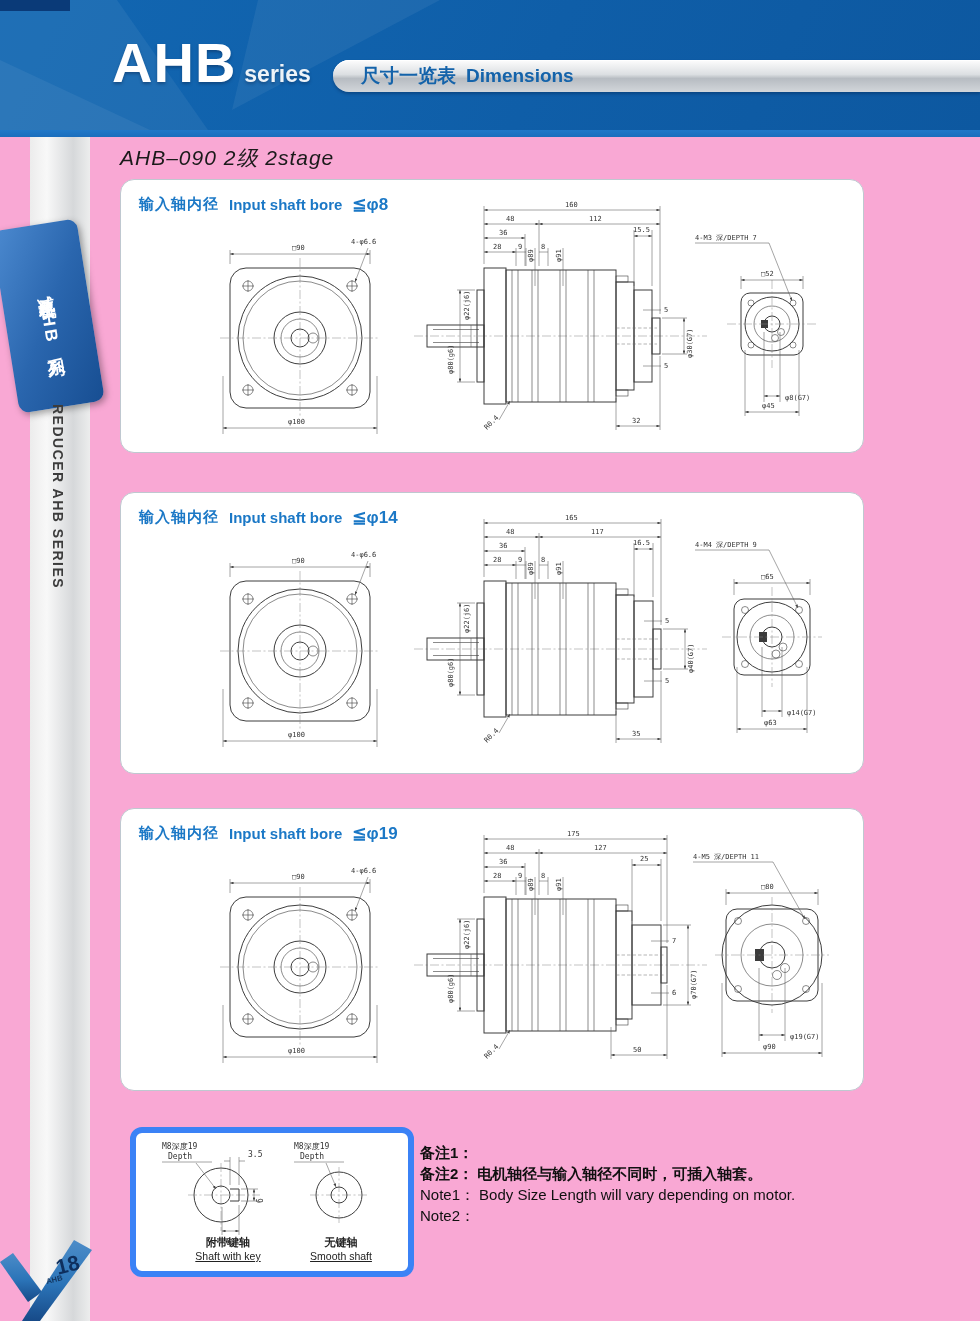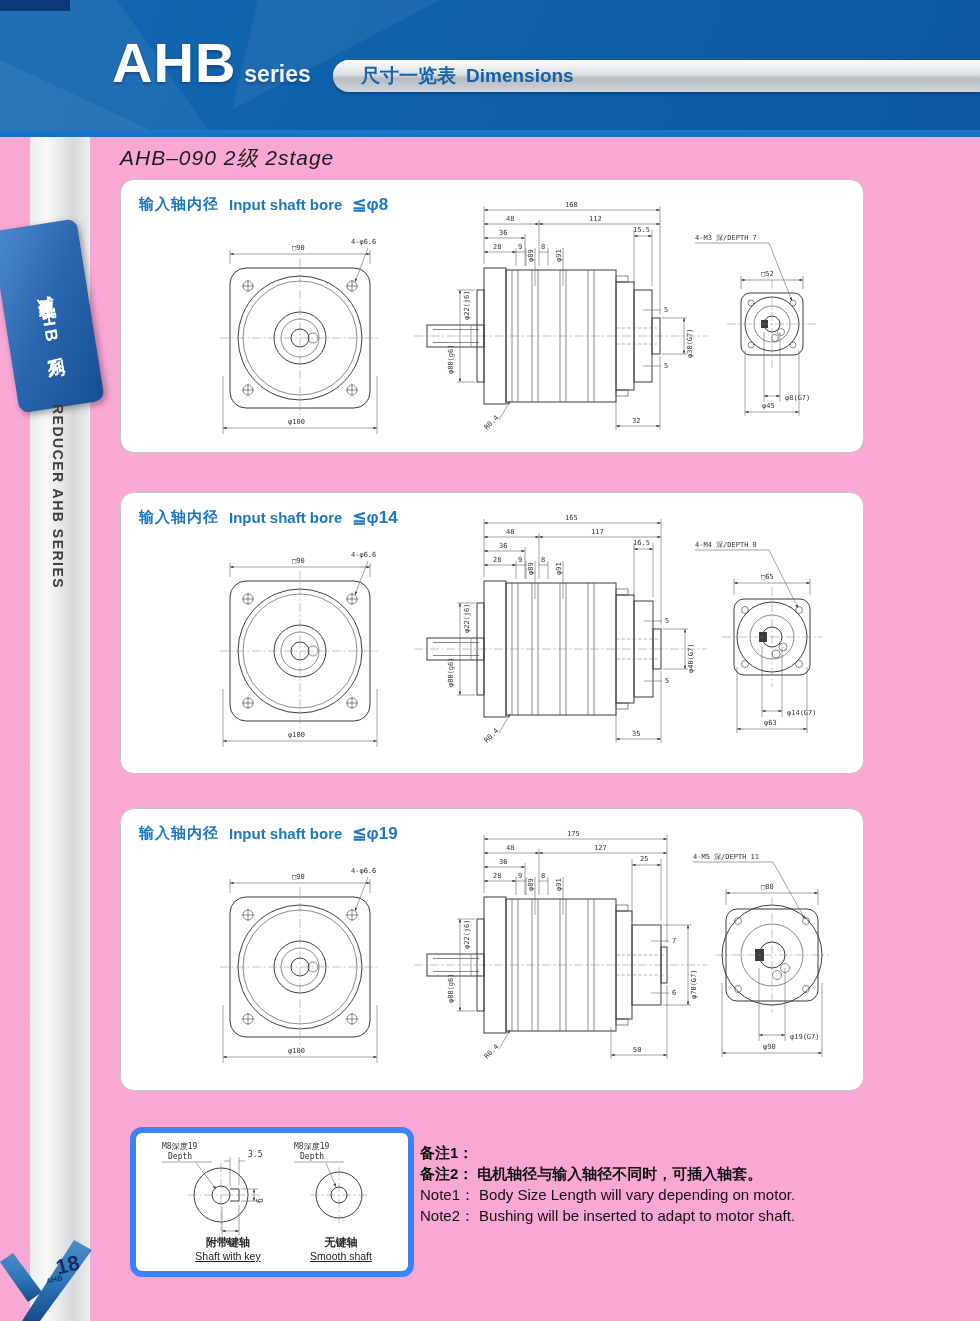--- a/index.html
+++ b/index.html
@@ -622,21 +622,20 @@
     <div class="row cjk">
       <span>备注2：</span>
       <span>电机轴径与输入轴径不同时，可插入轴套。</span>
     </div>
     <div class="row">
       <span>Note1：</span>
       <span>Body Size Length will vary depending on motor.</span>
     </div>
     <div class="row">
       <span>Note2：</span>
-      <span>Bushing will be inserted to adapt to motor shaft.</span>
     </div>
   </div>
 
   <svg class="footer-mark" viewBox="0 0 110 81">
     <polygon points="0,22 13,13 42,52 28,62" fill="url(#armg)"></polygon>
     <polygon points="22,81 74,0 92,10 40,81" fill="url(#armg)"></polygon>
     <text x="68" y="32" transform="rotate(-14 68 26)" text-anchor="middle" font-size="21" font-weight="bold" fill="#0e2f5e" font-family="Liberation Sans, sans-serif">18</text>
     <text x="55" y="42" transform="rotate(-14 55 42)" text-anchor="middle" font-size="7.5" font-weight="bold" fill="#12355f" font-family="Liberation Sans, sans-serif">AHB</text>
   </svg>
 

